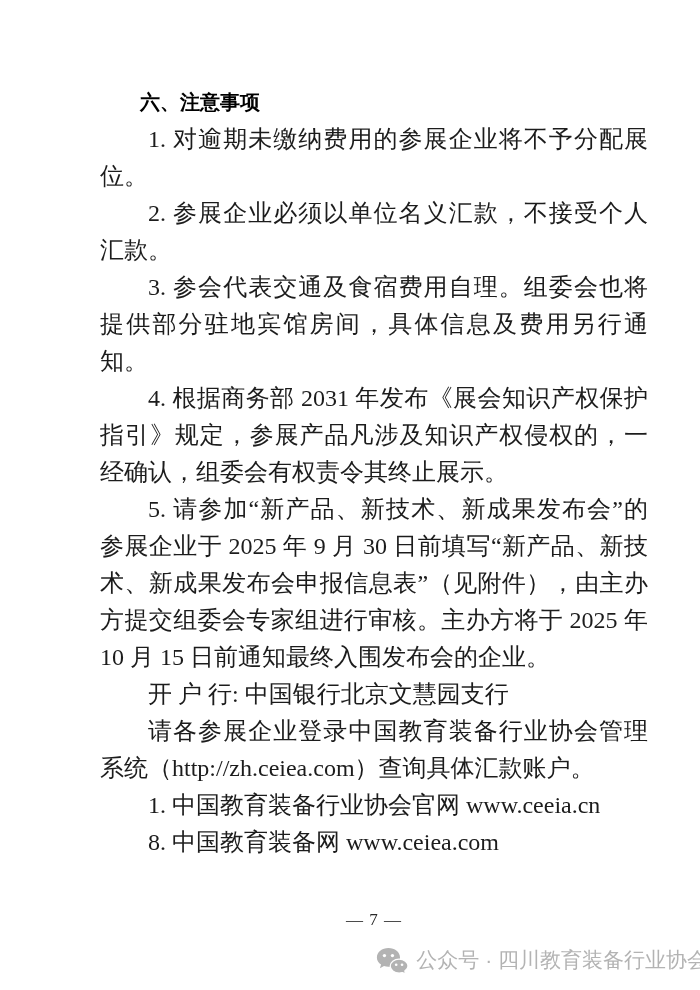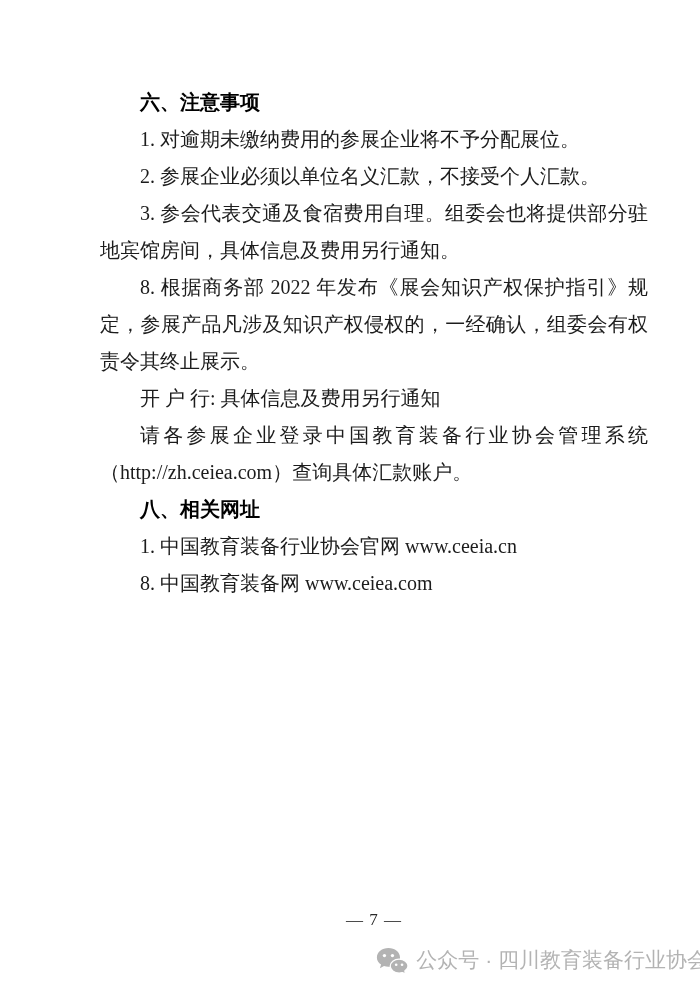--- a/index.html
+++ b/index.html
@@ -26,21 +26,21 @@
   .heading {
     font-family: "Liberation Sans", "DejaVu Sans", sans-serif;
     font-weight: 700;
     font-size: 20px;
     line-height: 37px;
     margin: 0;
     text-indent: 2em;
     color: #000000;
   }
   .para {
-    font-size: 20px;
+    font-size: 24px;
     line-height: 37px;
     margin: 0;
     text-indent: 2em;
     text-align: justify;
     text-justify: inter-ideograph;
     color: #1c1c1c;
   }
   .page-number {
     position: absolute;
     left: 0;
@@ -73,26 +73,26 @@
 </head>
 <body>
 
 <div class="page">
   <div class="content">
 
     <h2 class="heading">六、注意事项</h2>
     <p class="para">1. 对逾期未缴纳费用的参展企业将不予分配展位。</p>
     <p class="para">2. 参展企业必须以单位名义汇款，不接受个人汇款。</p>
     <p class="para">3. 参会代表交通及食宿费用自理。组委会也将提供部分驻地宾馆房间，具体信息及费用另行通知。</p>
-    <p class="para">8. 根据商务部 2022 年发布《展会知识产权保护指引》规定，参展产品凡涉及知识产权侵权的，一经确认，组委会有权责令其终止展示。</p>
+    <p class="para">4. 根据商务部 2031 年发布《展会知识产权保护指引》规定，参展产品凡涉及知识产权侵权的，一经确认，组委会有权责令其终止展示。</p>
+    <p class="para">5. 请参加“新产品、新技术、新成果发布会”的参展企业于 2025 年 9 月 30 日前填写“新产品、新技术、新成果发布会申报信息表”（见附件），由主办方提交组委会专家组进行审核。主办方将于 2025 年 10 月 15 日前通知最终入围发布会的企业。</p>
 
-    <p class="para">开 户 行: 具体信息及费用另行通知</p>
+    <p class="para">开 户 行: 中国银行北京文慧园支行</p>
     <p class="para">请各参展企业登录中国教育装备行业协会管理系统（http://zh.ceiea.com）查询具体汇款账户。</p>
 
-    <h2 class="heading">八、相关网址</h2>
     <p class="para">1. 中国教育装备行业协会官网 www.ceeia.cn</p>
     <p class="para">8. 中国教育装备网 www.ceiea.com</p>
 
   </div>
 
   <div class="page-number">— 7 —</div>
 
   <div class="watermark">
     <span class="wicon">
       <svg viewBox="0 0 36 30" xmlns="http://www.w3.org/2000/svg">

